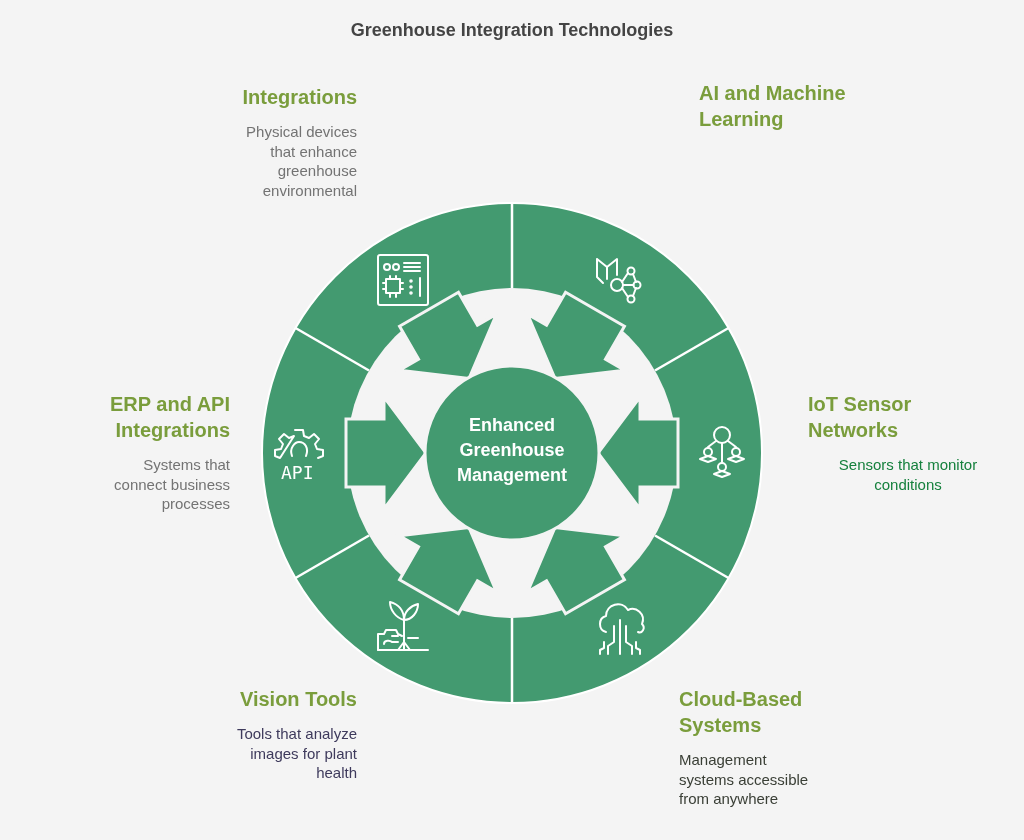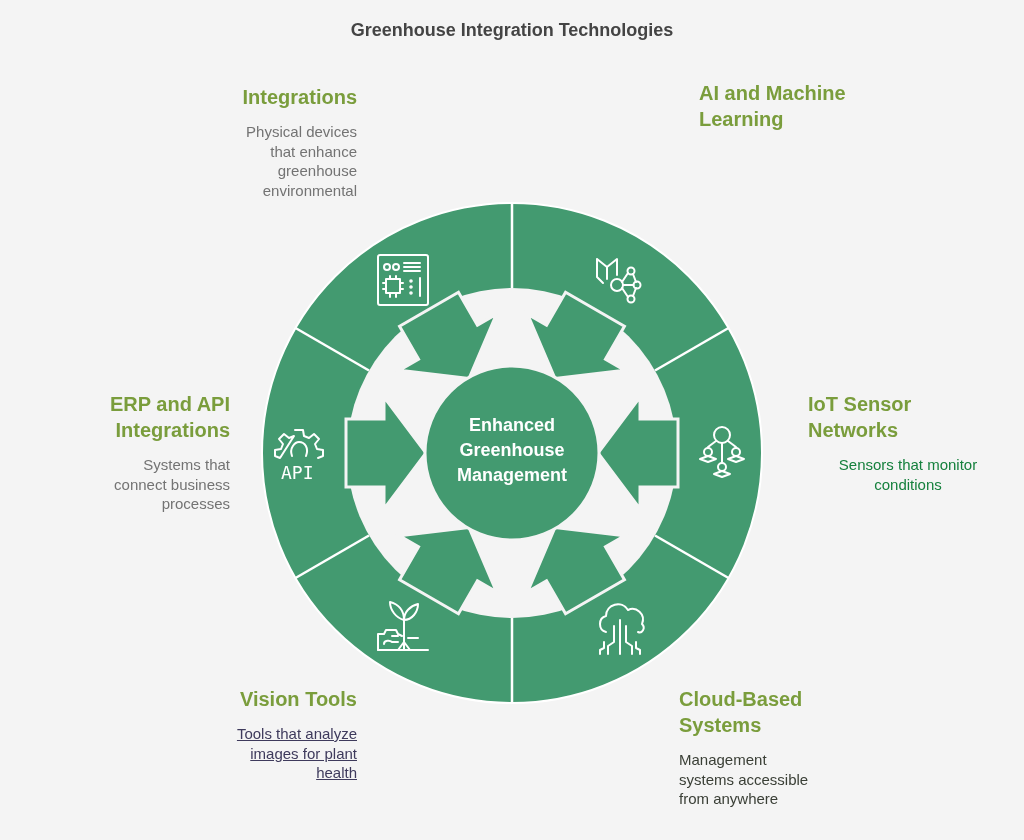--- a/index.html
+++ b/index.html
@@ -200,21 +200,21 @@
     <div>Management</div>
     <div>systems accessible</div>
     <div>from anywhere</div>
   </div>
 </div>
 
 <div class="label right-align" style="left:157px; top:686px;">
   <div class="head">
     <div>Vision Tools</div>
   </div>
-  <div class="desc" style="color:#3e3a5c;text-decoration:underline;">
+  <div class="desc" style="color:#3e3a5c;">
     <div>Tools that analyze</div>
     <div>images for plant</div>
     <div>health</div>
   </div>
 </div>
 
 <div class="label right-align" style="left:30px; top:391px;">
   <div class="head">
     <div>ERP and API</div>
     <div>Integrations</div>

